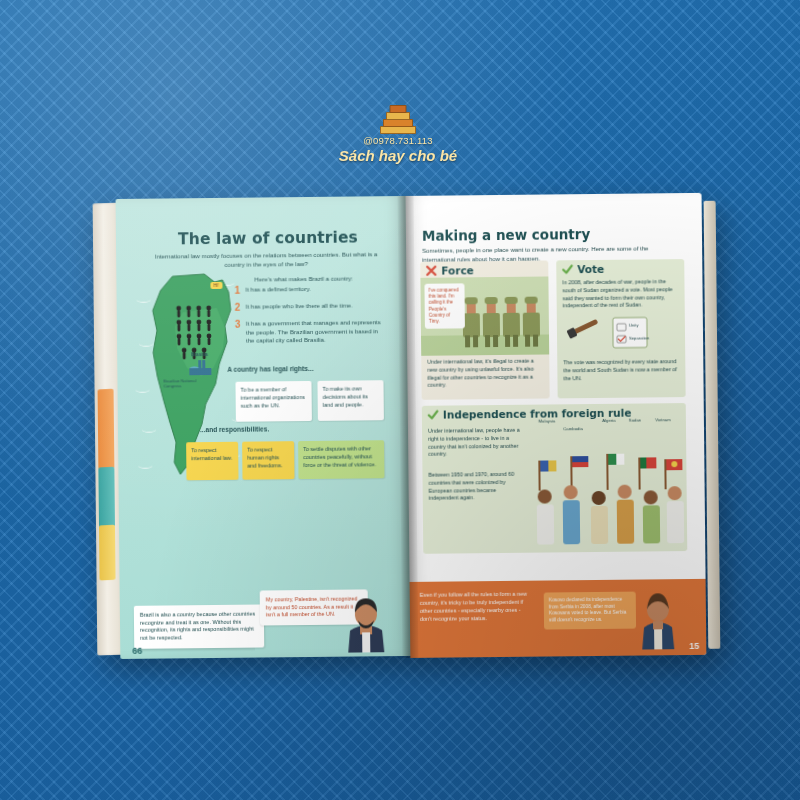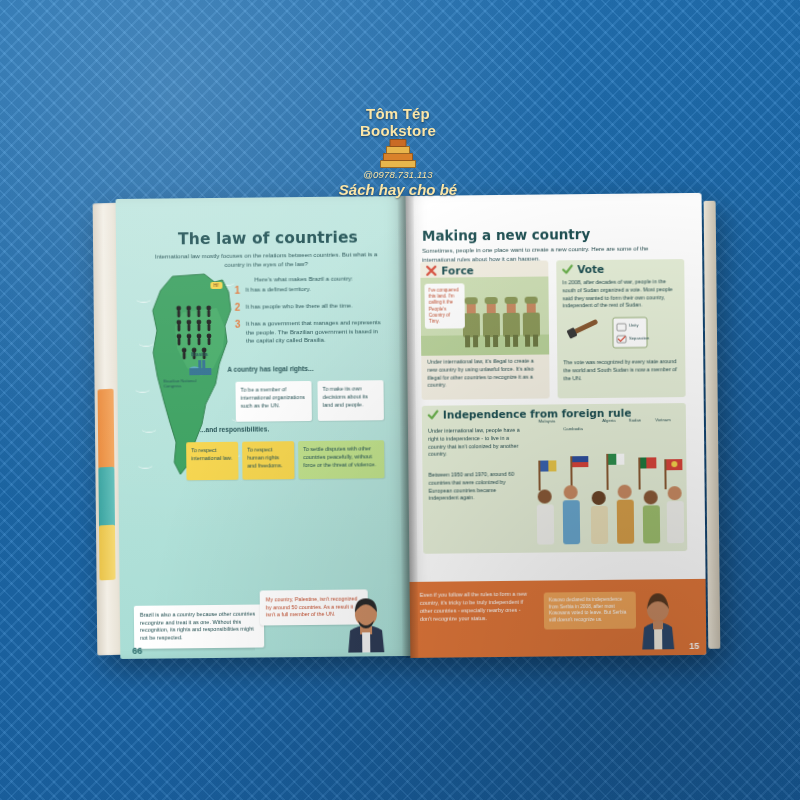--- a/index.html
+++ b/index.html
@@ -66,21 +66,20 @@
     border: 1px solid rgba(120,70,20,0.7);
   }
   .bk1 { width: 34px; bottom: 0; background: #e8b64c; }
   .bk2 { width: 28px; bottom: 7px; background: #d9822b; }
   .bk3 { width: 22px; bottom: 14px; background: #e8b64c; }
   .bk4 { width: 15px; bottom: 21px; background: #c96b25; }
   #watermark .wm-phone {
     font-size: 9.5px;
     margin-top: 1px;
     letter-spacing: 0.2px;
-    font-style: italic;
   }
   #watermark .wm-bottom {
     font-size: 15px;
     font-weight: bold;
     margin-top: 1px;
     font-style: italic;
   }
 
   
   #book {
@@ -435,21 +434,20 @@
     width: 22px;
   }
   .small-lbl { font-size: 4.2px; color:#274e50; }
 </style>
 </head>
 <body>
 
 <div id="scene">
 
   <div id="watermark">
-    <div class="wm-top">Tôm Tép Bookstore</div>
     <div class="wm-books">
       <span class="bk1"></span>
         <span class="bk2"></span>
         <span class="bk3"></span>
         <span class="bk4"></span>
     </div>
     <div class="wm-phone">@0978.731.113</div>
     <div class="wm-bottom">Sách hay cho bé</div>
   </div>
 

